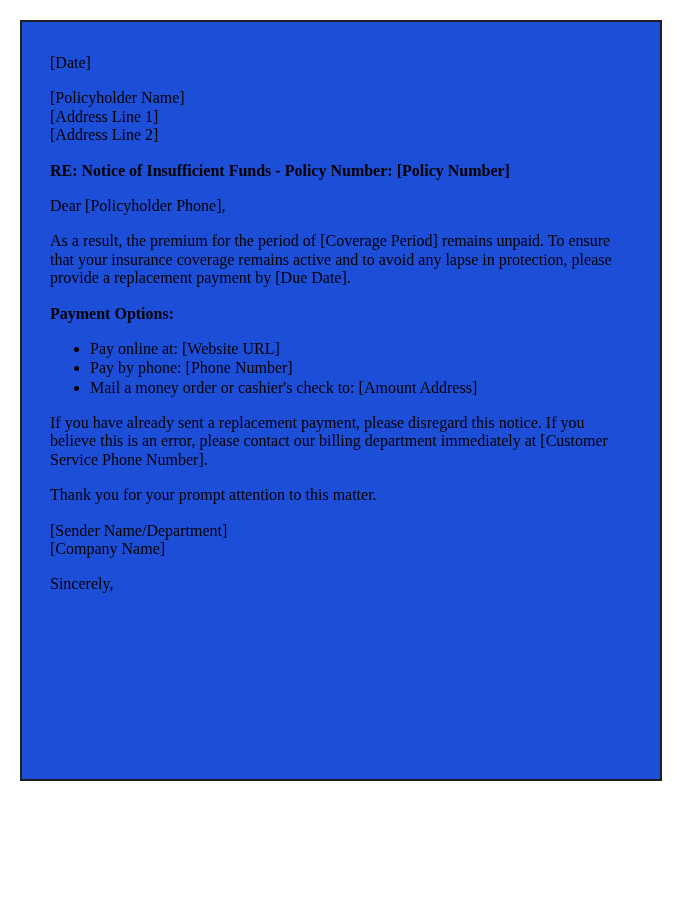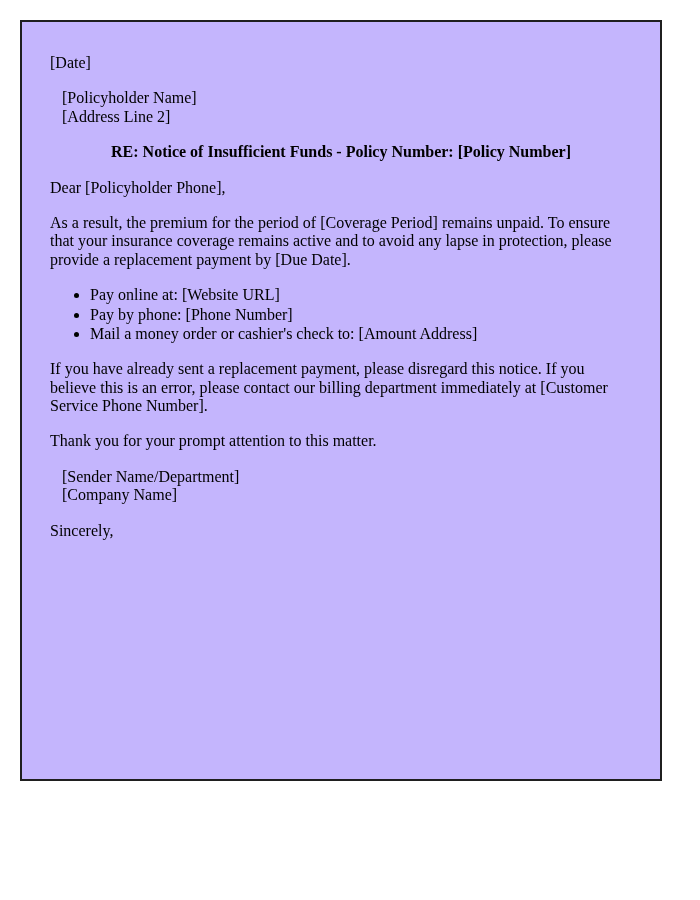--- a/index.html
+++ b/index.html
@@ -15,62 +15,62 @@
     color: #000000;
     line-height: 1.15;
   }
   .page {
     box-sizing: border-box;
     margin: 20px;
     width: 642px;
     height: 761px;
     border: 2px solid #1f1f1f;
     padding: 32px 28px 20px 28px;
-    background: #c4b5fd;
+    background: #1d4ed8;
     overflow: hidden;
   }
   .page p {
     margin: 0 0 17px 0;
   }
   .bold {
     font-weight: bold;
-    text-align: center;
   }
   ul.options {
     margin: 0 0 17px 0;
     padding: 0 0 0 40px;
   }
   ul.options li {
     margin: 0 0 1px 0;
   }
   .line {
     display: block;
-    margin-left: 12px;
   }
 </style>
 </head>
 <body>
 
 <div class="page">
 
   <p>[Date]</p>
 
   <p>
     <span class="line">[Policyholder Name]</span>
+    <span class="line">[Address Line 1]</span>
     <span class="line">[Address Line 2]</span>
   </p>
 
   <p class="bold">RE: Notice of Insufficient Funds - Policy Number: [Policy Number]</p>
 
   <p>Dear [Policyholder Phone],</p>
 
 
   <p>As a result, the premium for the period of [Coverage Period] remains unpaid. To ensure that your insurance coverage remains active and to avoid any lapse in protection, please provide a replacement payment by [Due Date].</p>
 
 
+  <p class="bold">Payment Options:</p>
 
   <ul class="options">
     <li>Pay online at: [Website URL]</li>
     <li>Pay by phone: [Phone Number]</li>
     <li>Mail a money order or cashier's check to: [Amount Address]</li>
   </ul>
 
   <p>If you have already sent a replacement payment, please disregard this notice. If you believe this is an error, please contact our billing department immediately at [Customer Service Phone Number].</p>
 
   <p>Thank you for your prompt attention to this matter.</p>

